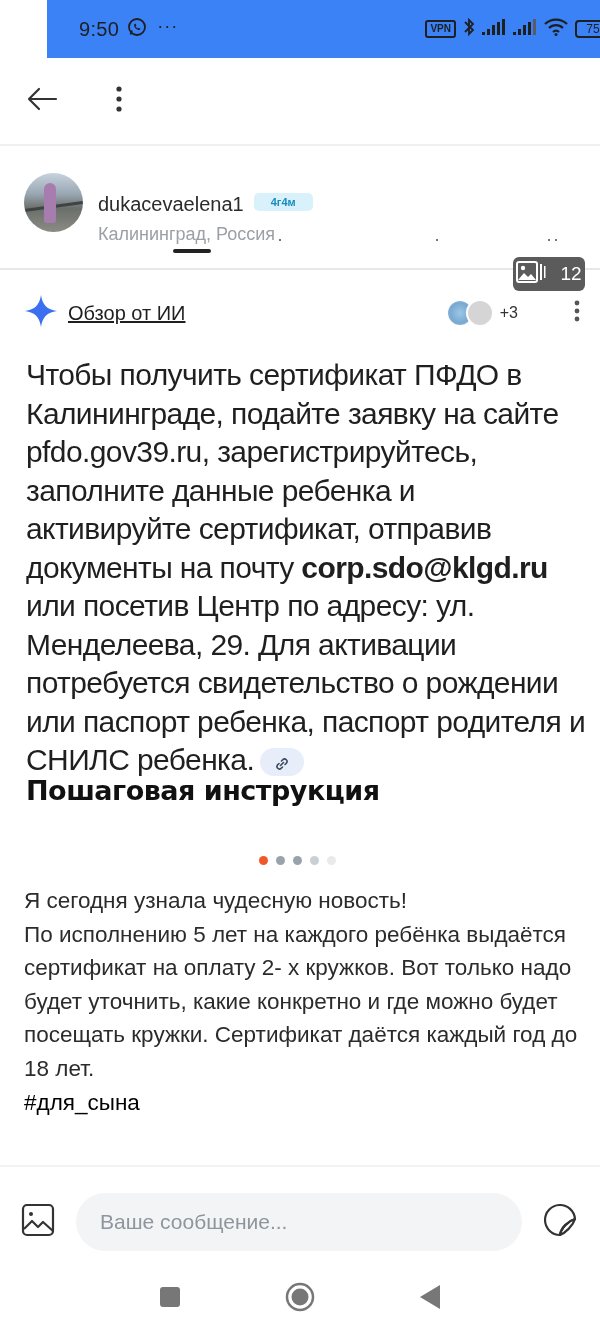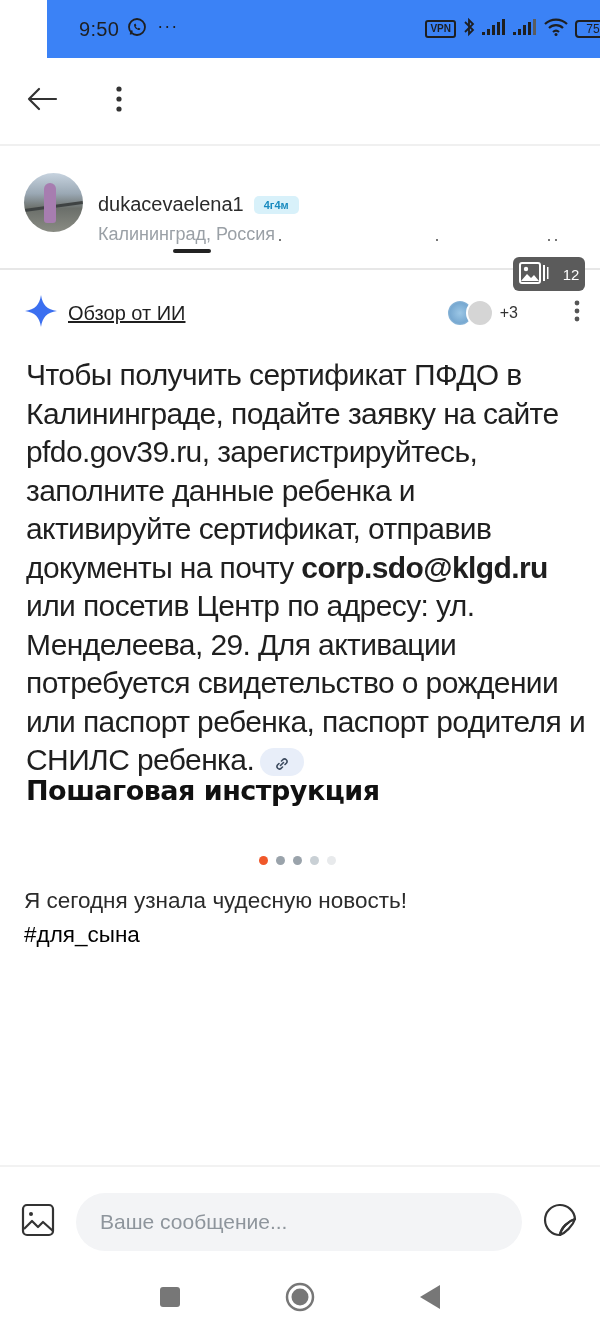--- a/index.html
+++ b/index.html
@@ -22,32 +22,32 @@
     .back-btn { width: 84px; height: 88px; display: flex; align-items: center; justify-content: center; }
     .app-title { font-size: 23px; color: #2b2b2b; flex: 1; white-space: nowrap; overflow: hidden; font-weight: 500; }
     .more-btn { width: 70px; height: 88px; display: flex; align-items: center; justify-content: center; }
 
     
     .author-row { position: absolute; top: 160px; left: 24px; display: flex; align-items: center; }
     .avatar { width: 59px; height: 59px; border-radius: 50%; overflow: hidden; background: linear-gradient(180deg,#c7d3df 0%,#9aa8b4 35%,#6b6f6a 60%,#8a8c84 100%); position: relative; }
     .avatar .figure { position: absolute; left: 20px; top: 10px; width: 12px; height: 40px; border-radius: 6px 6px 3px 3px; background: #a77db0; }
     .avatar .rail { position: absolute; left: 0; top: 32px; width: 59px; height: 3px; background: #3f4343; transform: rotate(-8deg); }
     .author-info { margin-left: 15px; }
-    .author-name-line { display: flex; align-items: center; gap: 10px; margin-top: 33px; }
+    .author-name-line { display: flex; align-items: flex-start; gap: 10px; margin-top: 33px; }
     .author-name { font-size: 20px; color: #2b2b2b; font-weight: 500; }
-    .time-badge { background: #d8f1fa; color: #1a8bbf; font-size: 11px; border-radius: 5px; padding: 3px 10px; font-weight: 700; }
+    .time-badge { background: #d8f1fa; color: #1a8bbf; font-size: 11px; border-radius: 5px; padding: 3px 17px; font-weight: 700; }
     .author-location { font-size: 18px; color: #9aa0a6; margin-top: 8px; }
 
     
     .tab-strip { position: absolute; top: 225px; left: 0; width: 600px; height: 45px; border-bottom: 2px solid #e7e7e7; }
     .tab-indicator { position: absolute; left: 173px; top: 24px; width: 38px; height: 4px; background: #222; border-radius: 2px; }
     .tab-dot { position: absolute; top: 14px; width: 2px; height: 2px; background: #777; }
 
     
-    .img-counter { position: absolute; top: 257px; left: 513px; width: 72px; height: 34px; background: #5b5b5b; border-radius: 6px; color: #fff; display: flex; align-items: center; justify-content: center; gap: 14px; font-size: 15px; }
+    .img-counter { position: absolute; top: 257px; left: 513px; width: 72px; height: 34px; background: #5b5b5b; border-radius: 6px; color: #fff; display: flex; align-items: center; justify-content: center; gap: 14px; font-size: 19px; }
 
     
     .ai-header { position: absolute; top: 293px; left: 24px; width: 556px; height: 40px; display: flex; align-items: center; }
     .ai-title { font-size: 20px; color: #1f1f1f; margin-left: 10px; text-decoration: underline; }
     .ai-sources { margin-left: auto; display: flex; align-items: center; }
     .src-avatar { width: 28px; height: 28px; border-radius: 50%; border: 2px solid #fff; }
     .src-1 { background: radial-gradient(circle at 50% 50%, #9cc7e6 0%, #78a9d1 60%, #c8dff0 100%); }
     .src-2 { background: #d5d5d5; margin-left: -8px; }
     .src-more { font-size: 16px; color: #333; margin-left: 6px; }
     .ai-more { width: 40px; display: flex; justify-content: flex-end; margin-left: 22px; }
@@ -222,20 +222,21 @@
 <div class="pager">
   <span class="dot" style="background:#f0582a"></span>
   <span class="dot" style="background:#9aa3ab"></span>
   <span class="dot" style="background:#9aa3ab"></span>
   <span class="dot" style="background:#c9d0d5"></span>
   <span class="dot" style="background:#e8eaec"></span>
 </div>
 
 <div class="post-text">
   <p>Я сегодня узнала чудесную новость!</p>
+  <p>По исполнению 5 лет на каждого ребёнка выдаётся сертификат на оплату 2- х кружков. Вот только надо будет уточнить, какие конкретно и где можно будет посещать кружки. Сертификат даётся каждый год до 18 лет.</p>
   <p class="hashtag">#для_сына</p>
 </div>
 
 <div class="divider"></div>
 
 <div class="composer">
   <div class="icon-btn">
     <span>
       <svg width="34" height="34" viewBox="0 0 34 34">
           <rect x="2" y="2" width="30" height="30" rx="4" fill="none" stroke="#333" stroke-width="2.2"></rect>

